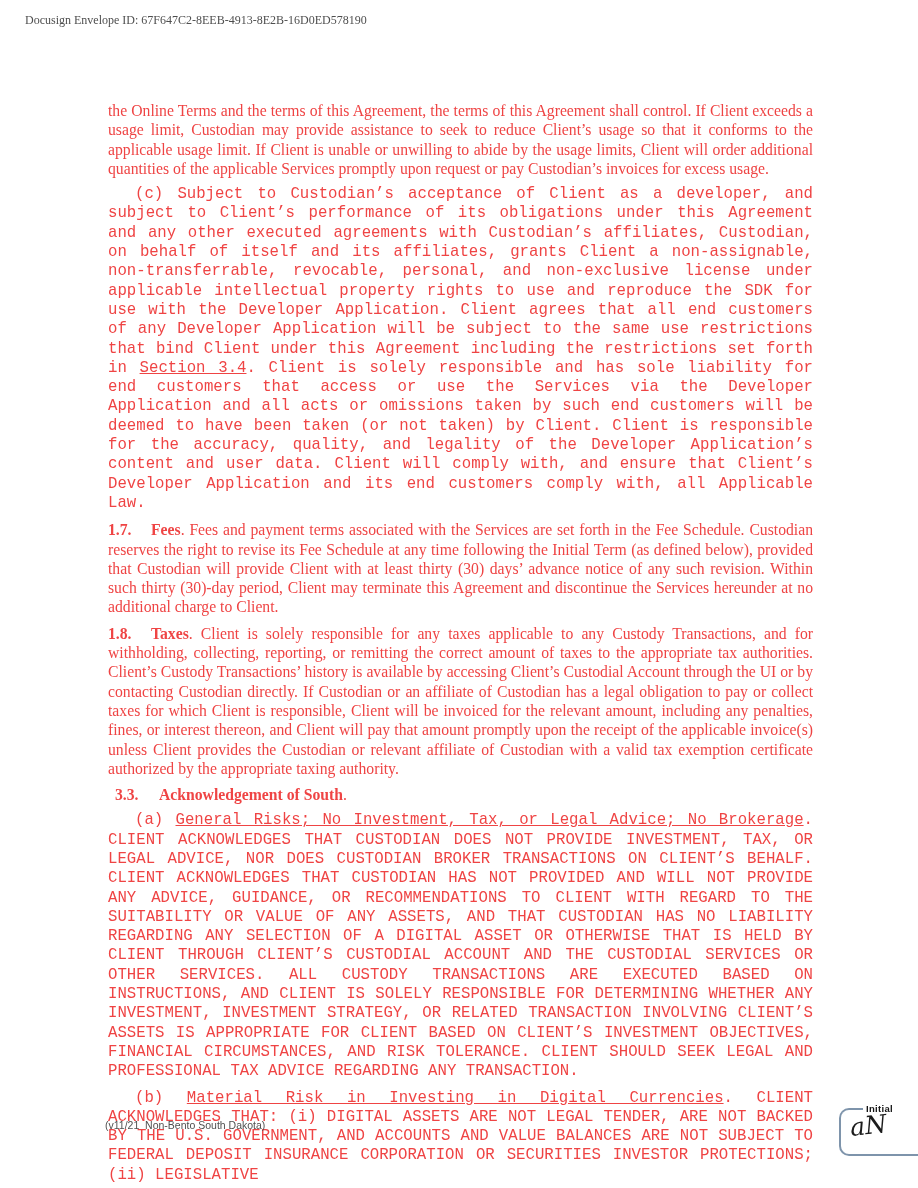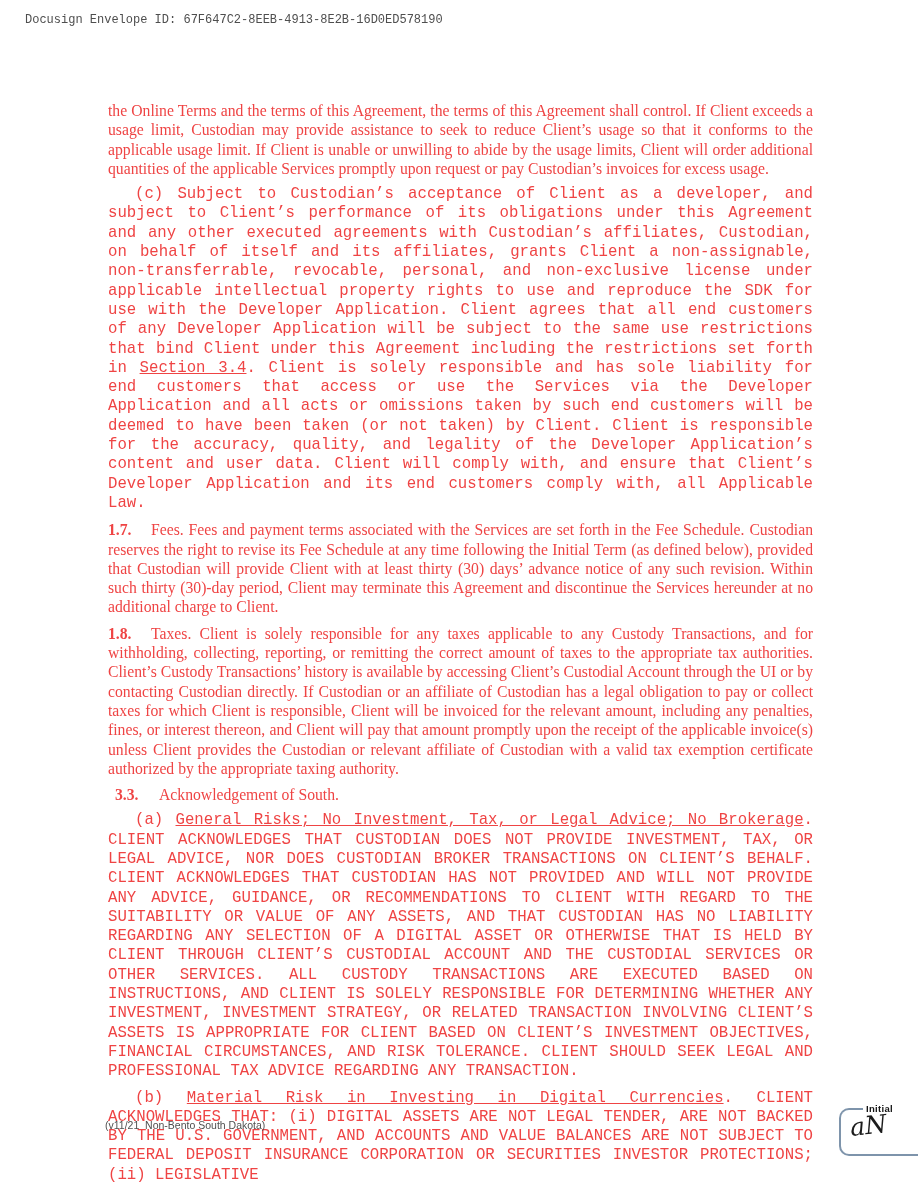--- a/index.html
+++ b/index.html
@@ -8,21 +8,21 @@
     width: 918px;
     height: 1188px;
     background: #ffffff;
     overflow: hidden;
     font-family: "Liberation Serif", serif;
   }
   .doc-header {
     position: absolute;
     left: 25px;
     top: 13px;
-    font-family: Liberation Mono, monospace;
+    font-family: Liberation Serif, serif;
     font-size: 12px;
     color: #4e4e4e;
   }
   .content {
     position: absolute;
     left: 108px;
     top: 101px;
     width: 705px;
     font-size: 15.7px;
     line-height: 19.3px;
@@ -30,21 +30,21 @@
     color: #ef4444;
   }
   .content p { margin: 0 0 7px 0; }
   .indent { text-indent: 27px; font-family: Liberation Mono, monospace; }
   .sec-num {
     font-weight: bold;
     display: inline-block;
     min-width: 43px;
     text-indent: 0;
   }
-  .sec-title { font-weight: normal; }
+  .sec-title { font-weight: bold; }
   .underline { text-decoration: underline; }
   .s19 { padding-left: 7px; }
   .s19 .sec-num { min-width: 44px; }
   .footer-note {
     position: absolute;
     left: 105px;
     top: 1119px;
     font-family: "Liberation Sans", sans-serif;
     font-size: 10.5px;
     color: #4f4f4f;

